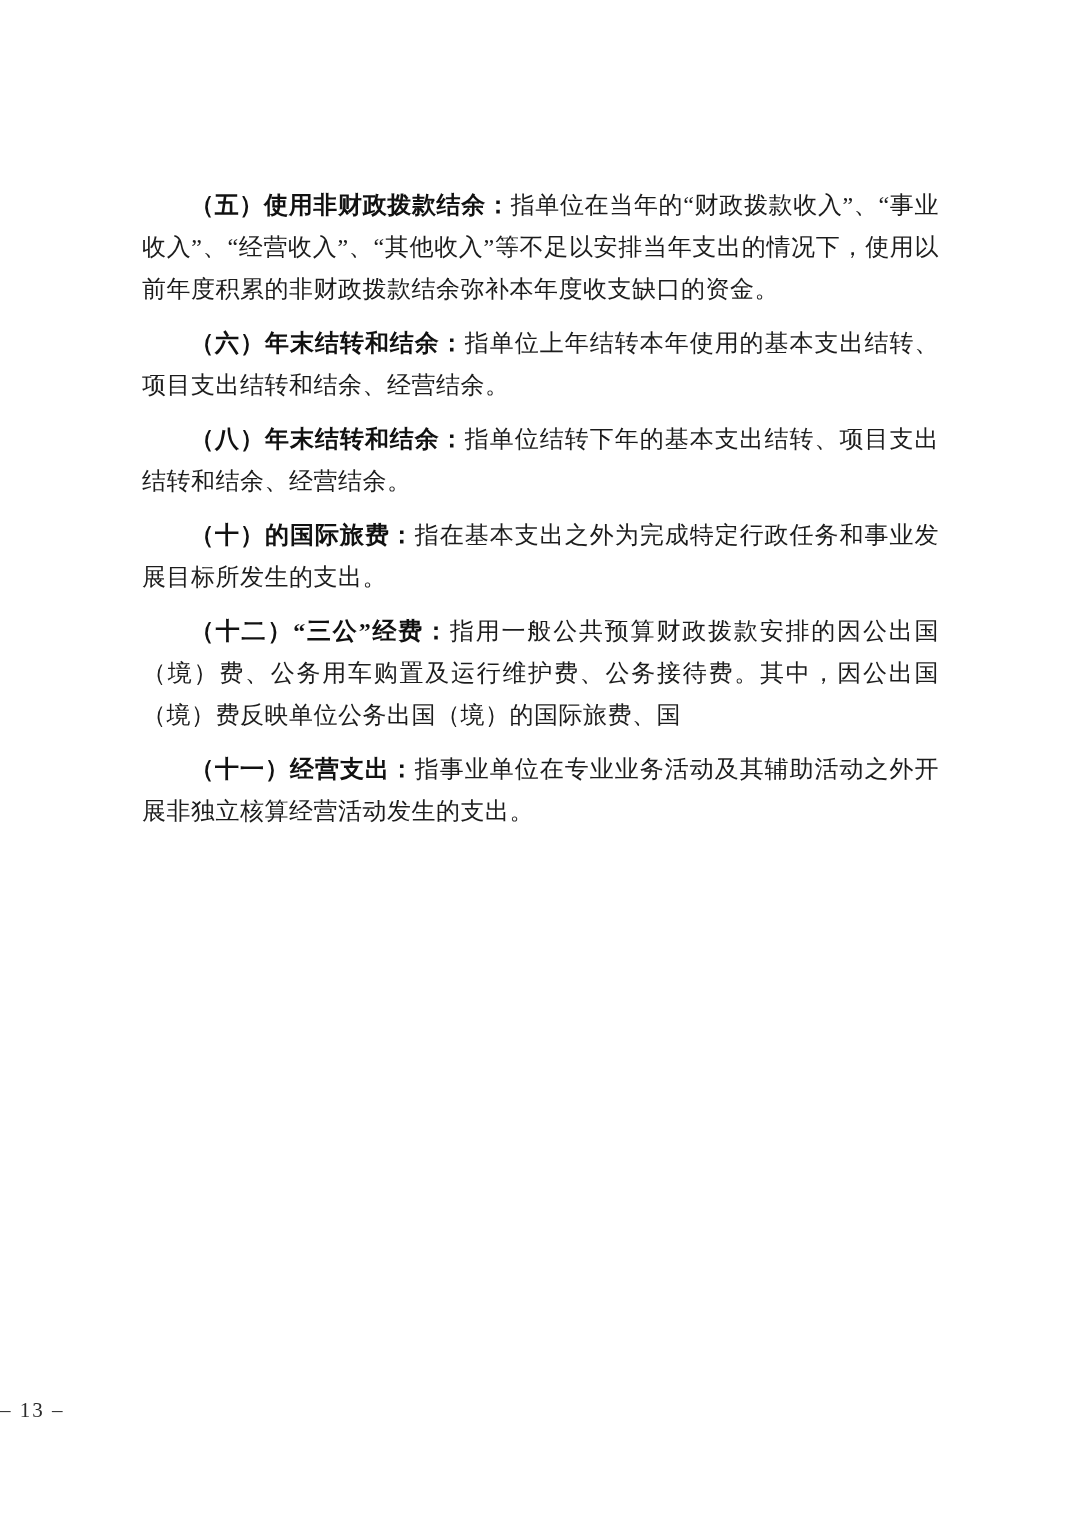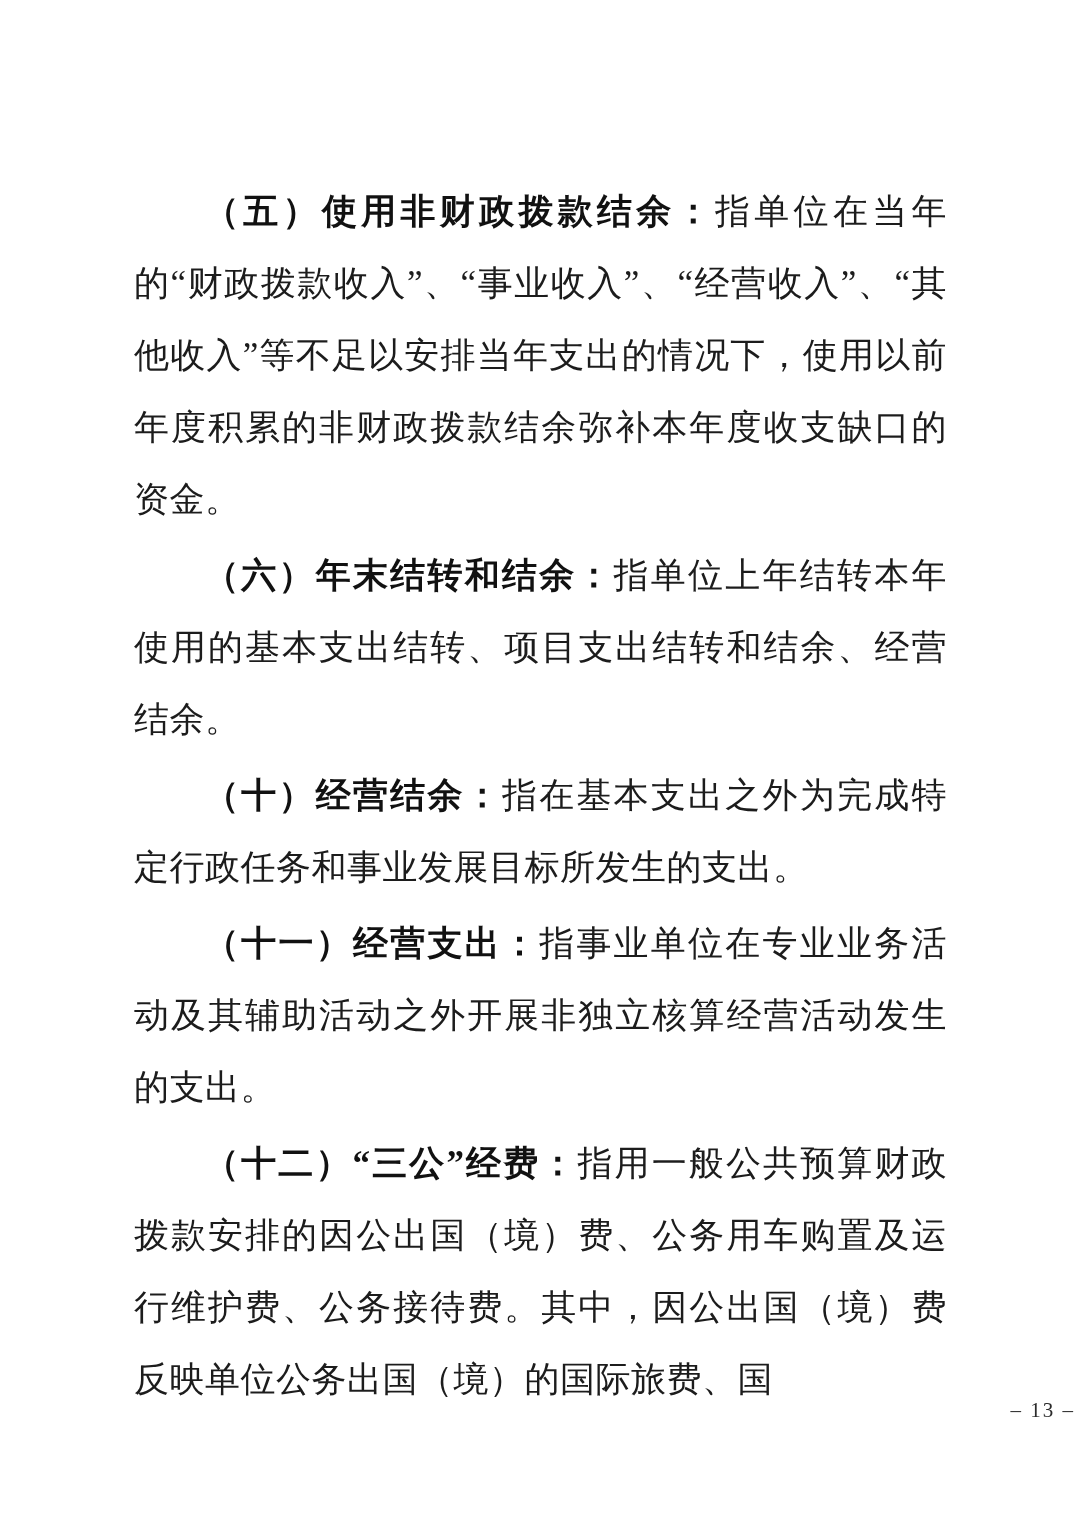--- a/index.html
+++ b/index.html
@@ -21,60 +21,61 @@
     inset: 0;
     background: #ffffff;
   }
   .text-block {
     position: absolute;
     left: 130px;
     right: 124px;
     top: 172px;
   }
   .para {
-    margin: 4px;
+    margin: 12px;
     padding: 0;
-    font-size: 35px;
-    line-height: 72px;
+    font-size: 24px;
+    line-height: 42px;
     text-align: justify;
     text-justify: inter-ideograph;
     text-indent: 2em;
     letter-spacing: 0.5px;
     color: #1c1c1c;
   }
   .para-label {
     font-weight: bold;
     color: #111111;
   }
   .footer {
     position: absolute;
     top: 1398px;
     left: 0;
     right: 0;
-    text-align: right;
+    text-align: left;
     font-size: 21px;
     letter-spacing: 2px;
     color: #2b2b2b;
   }
 </style>
 </head>
 <body>
 
 <div class="page">
   <div class="text-block">
 
     <p class="para"><span class="para-label">（五）使用非财政拨款结余：</span><span>指单位在当年的“财政拨款收入”、“事业收入”、“经营收入”、“其他收入”等不足以安排当年支出的情况下，使用以前年度积累的非财政拨款结余弥补本年度收支缺口的资金。</span></p>
 
     <p class="para"><span class="para-label">（六）年末结转和结余：</span><span>指单位上年结转本年使用的基本支出结转、项目支出结转和结余、经营结余。</span></p>
 
 
+    <p class="para"><span class="para-label">（八）年末结转和结余：</span><span>指单位结转下年的基本支出结转、项目支出结转和结余、经营结余。</span></p>
 
 
-    <p class="para"><span class="para-label">（十）经营结余：</span><span>指在基本支出之外为完成特定行政任务和事业发展目标所发生的支出。</span></p>
+    <p class="para"><span class="para-label">（十）的国际旅费：</span><span>指在基本支出之外为完成特定行政任务和事业发展目标所发生的支出。</span></p>
+
+    <p class="para"><span class="para-label">（十二）“三公”经费：</span><span>指用一般公共预算财政拨款安排的因公出国（境）费、公务用车购置及运行维护费、公务接待费。其中，因公出国（境）费反映单位公务出国（境）的国际旅费、国</span></p>
 
     <p class="para"><span class="para-label">（十一）经营支出：</span><span>指事业单位在专业业务活动及其辅助活动之外开展非独立核算经营活动发生的支出。</span></p>
-
-    <p class="para"><span class="para-label">（十二）“三公”经费：</span><span>指用一般公共预算财政拨款安排的因公出国（境）费、公务用车购置及运行维护费、公务接待费。其中，因公出国（境）费反映单位公务出国（境）的国际旅费、国</span></p>
 
   </div>
 
   <div class="footer">– 13 –</div>
 </div>
 
 </body></html>

